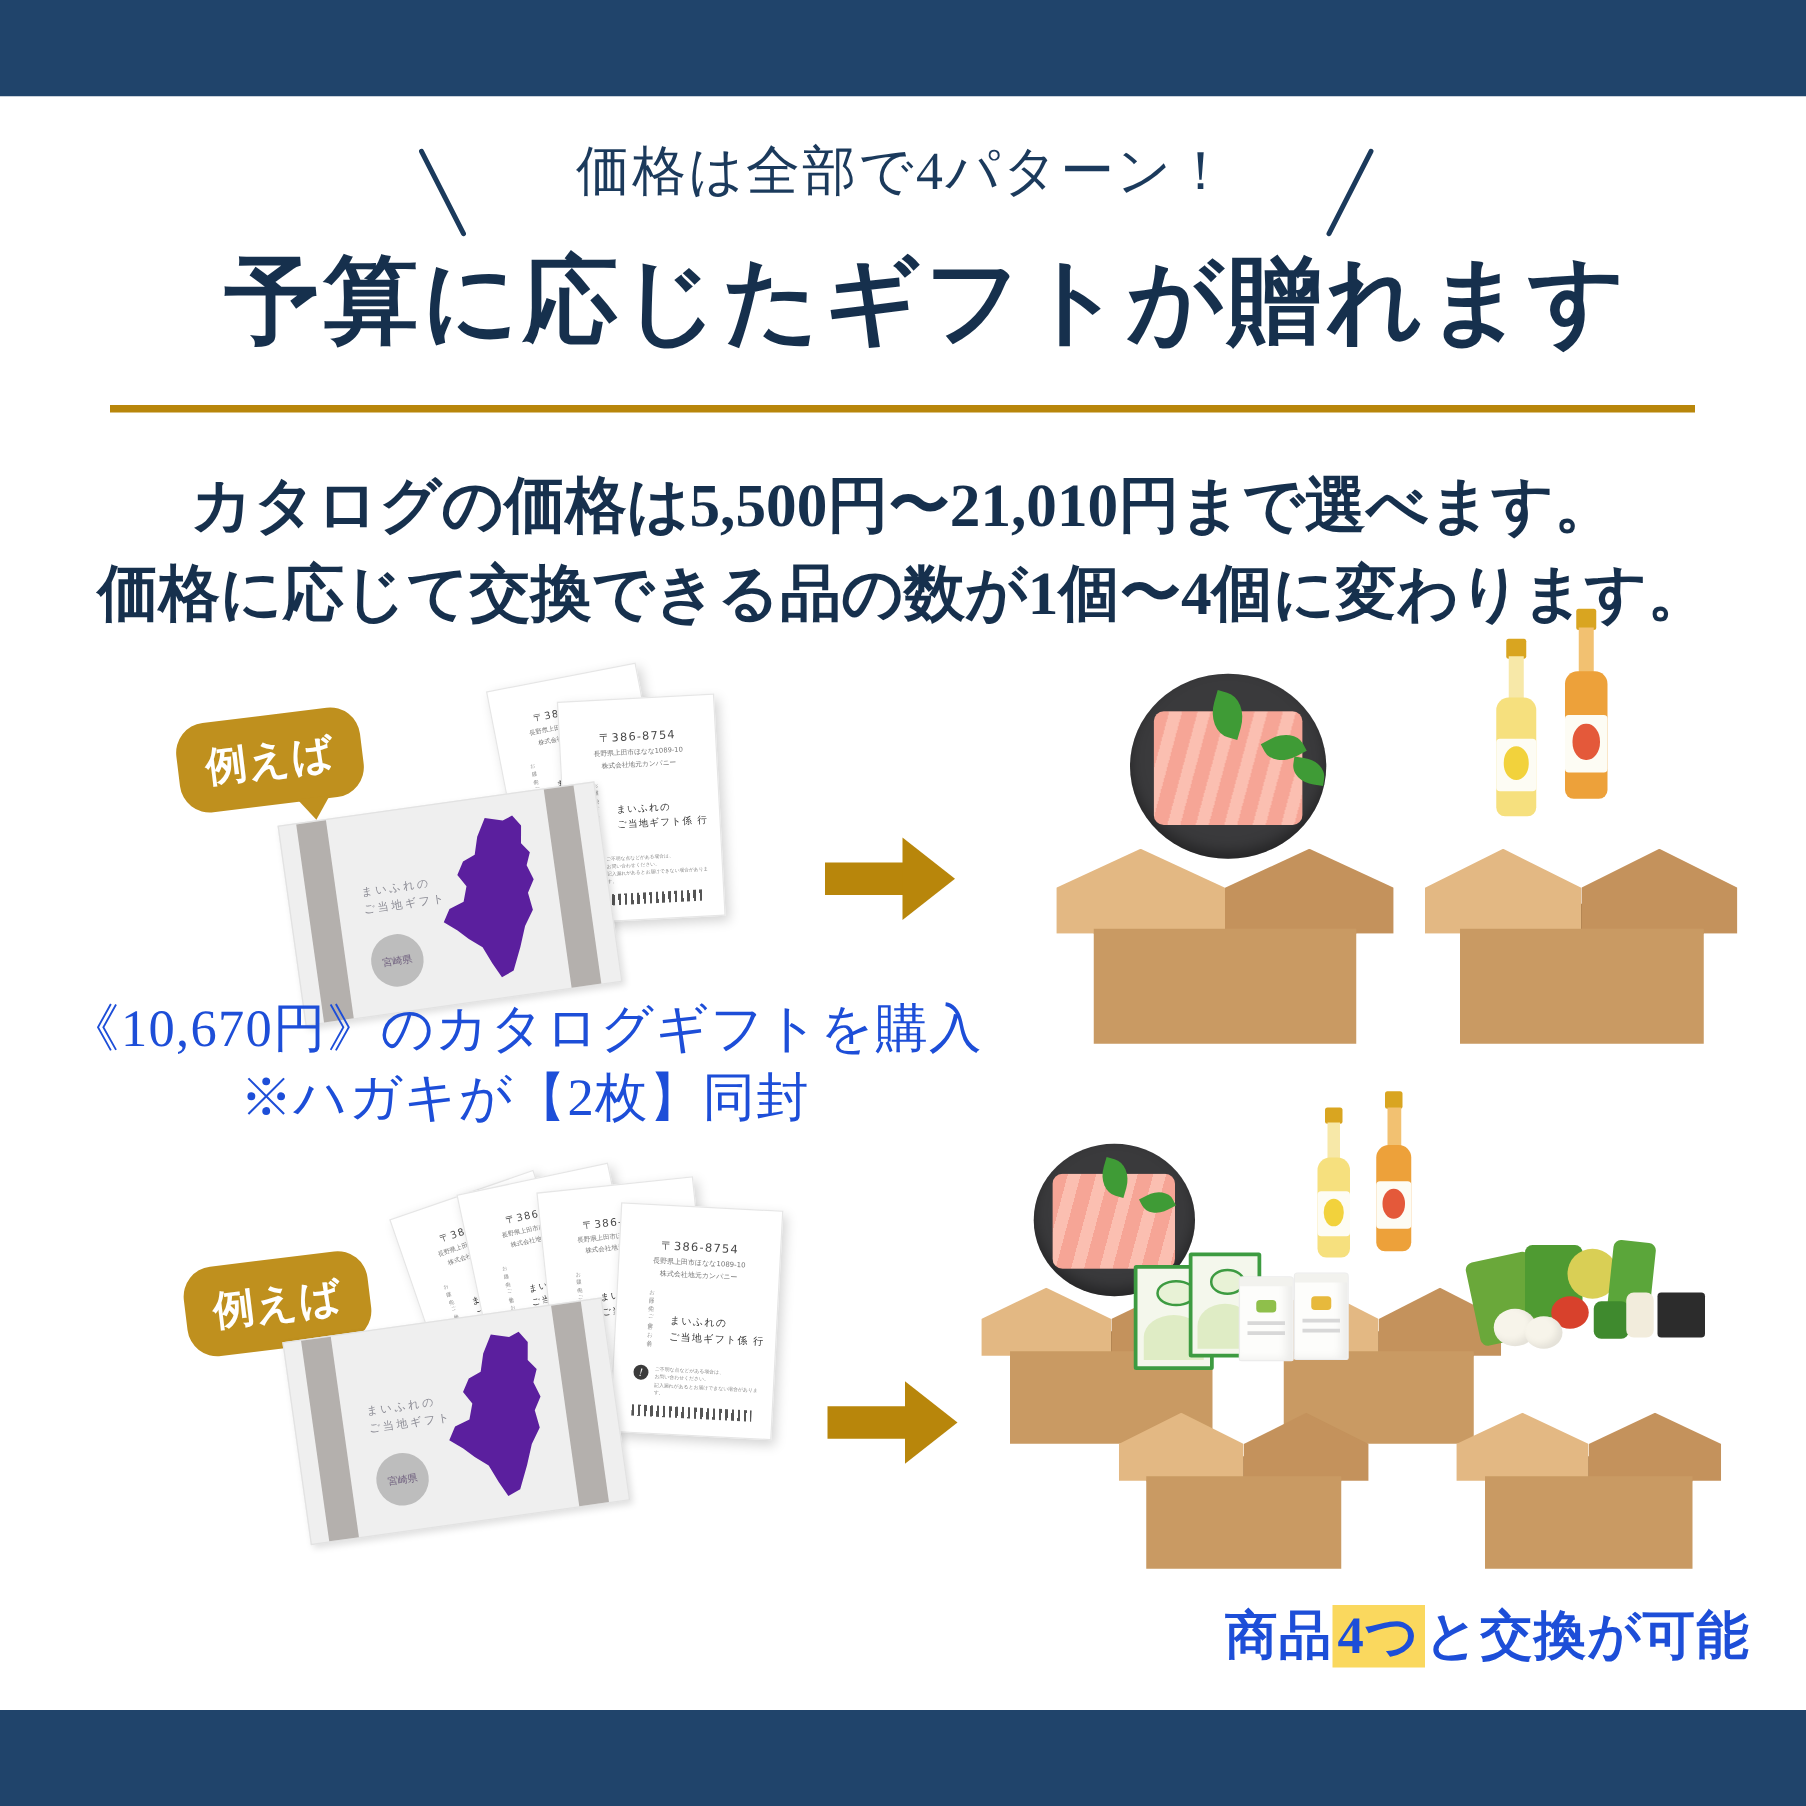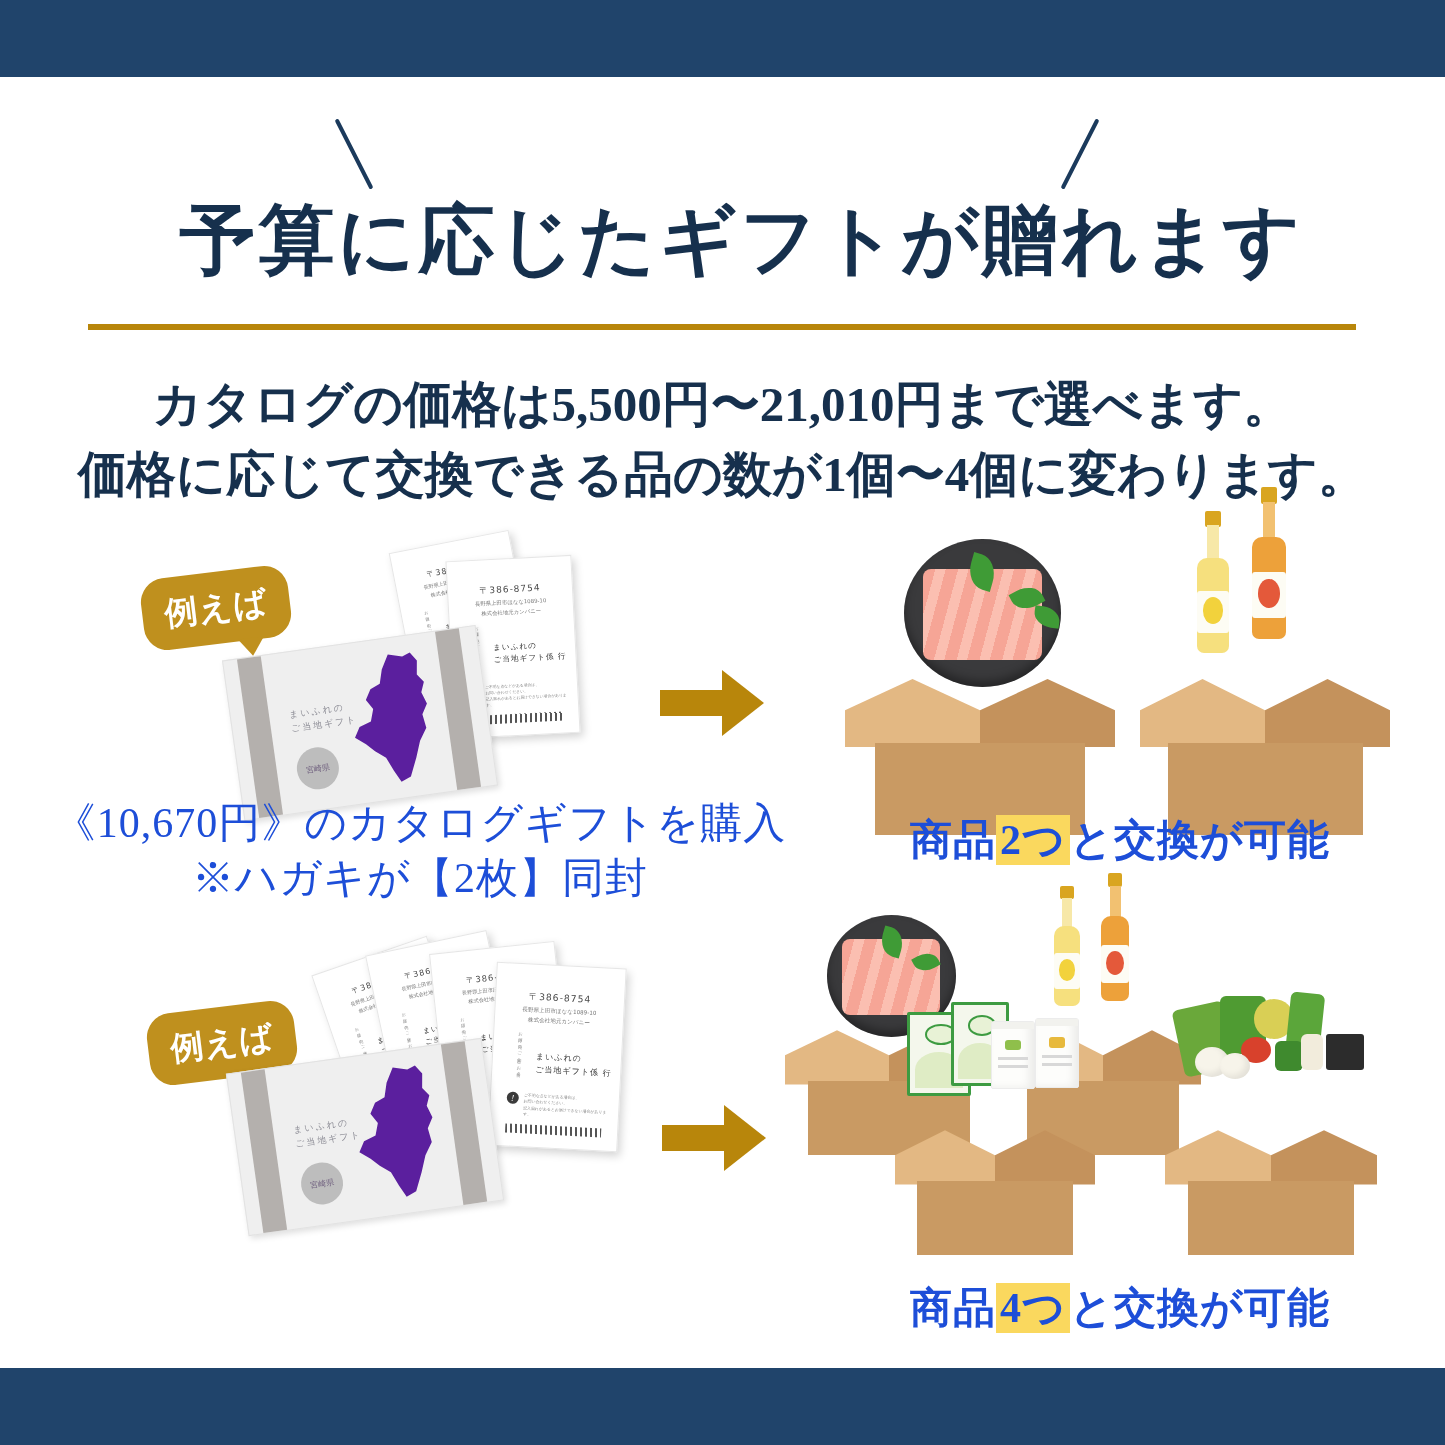--- a/index.html
+++ b/index.html
@@ -129,20 +129,21 @@
 </head>
 <body>
 
 <div class="page">
 
   <div class="band band-top" style="background: rgb(32, 68, 107);"></div>
   <div class="band band-bottom" style="background: rgb(32, 68, 107);"></div>
 
   <div class="slash slash-l"></div>
   <div class="slash slash-r"></div>
+  <div class="eyebrow">価格は全部で4パターン！</div>
   <div class="headline">予算に応じたギフトが贈れます</div>
 
   <div class="divider" style="background: rgb(184, 134, 11);"></div>
 
   <div class="lead lead1">カタログの価格は5,500円〜21,010円まで選べます。</div>
   <div class="lead lead2">価格に応じて交換できる品の数が1個〜4個に変わります。</div>
 
   <div class="row row1">
 
     <div class="bubble" id="bub1" style="left: 142px; top: 42px; transform: rotate(-7deg); background: rgb(191, 144, 30);">
@@ -221,23 +222,20 @@
       </div>
       <div class="gb-inner"></div>
       <div class="gb-lflap"></div>
         <div class="gb-rflap"></div>
       <div class="gb-front"></div>
     </div>
 
     <div class="cap capL" style="top:265px;">《10,670円》のカタログギフトを購入</div>
     <div class="cap capL cap-sub" style="top:320px;">※ハガキが【2枚】同封</div>
 
-    <div class="cap capR" style="top:282px;">
-      <span>商品</span><span class="hl" style="background: rgb(250, 216, 94);">2つ</span><span>と交換が可能</span>
-    </div>
   </div>
 
   <div class="row row2">
 
     <div class="bubble" id="bub2" style="left: 148px; top: 72px; transform: rotate(-7deg); background: rgb(191, 144, 30);">
       <span>例えば</span>
       <span class="tail" style="border-top: 18px solid rgb(191, 144, 30);"></span>
     </div>
 
     <div class="card" style="left:336px;top:16px;width:120px;height:170px;transform:rotate(-19deg);">
@@ -368,18 +366,18 @@
       <div class="veg" style="left:52%;top:-34%;width:28px;height:30px;background:#3f8a2e;"></div>
       <div class="veg" style="left:64%;top:-38%;width:22px;height:36px;background:#f2ecdc;"></div>
       <div class="veg-tray" style="left:76%;top:-38%;width:38px;height:36px;"></div>
       <div class="gb-inner"></div>
         <div class="gb-lflap"></div>
         <div class="gb-rflap"></div>
         <div class="gb-front"></div>
     </div>
 
 
-    <div class="cap capR" style="top:345px;">
+    <div class="cap capR" style="top:345px;text-align:right;">
       <span>商品</span><span class="hl" style="background: rgb(250, 216, 94);">4つ</span><span>と交換が可能</span>
     </div>
   </div>
 
 </div>
 
 </body></html>

